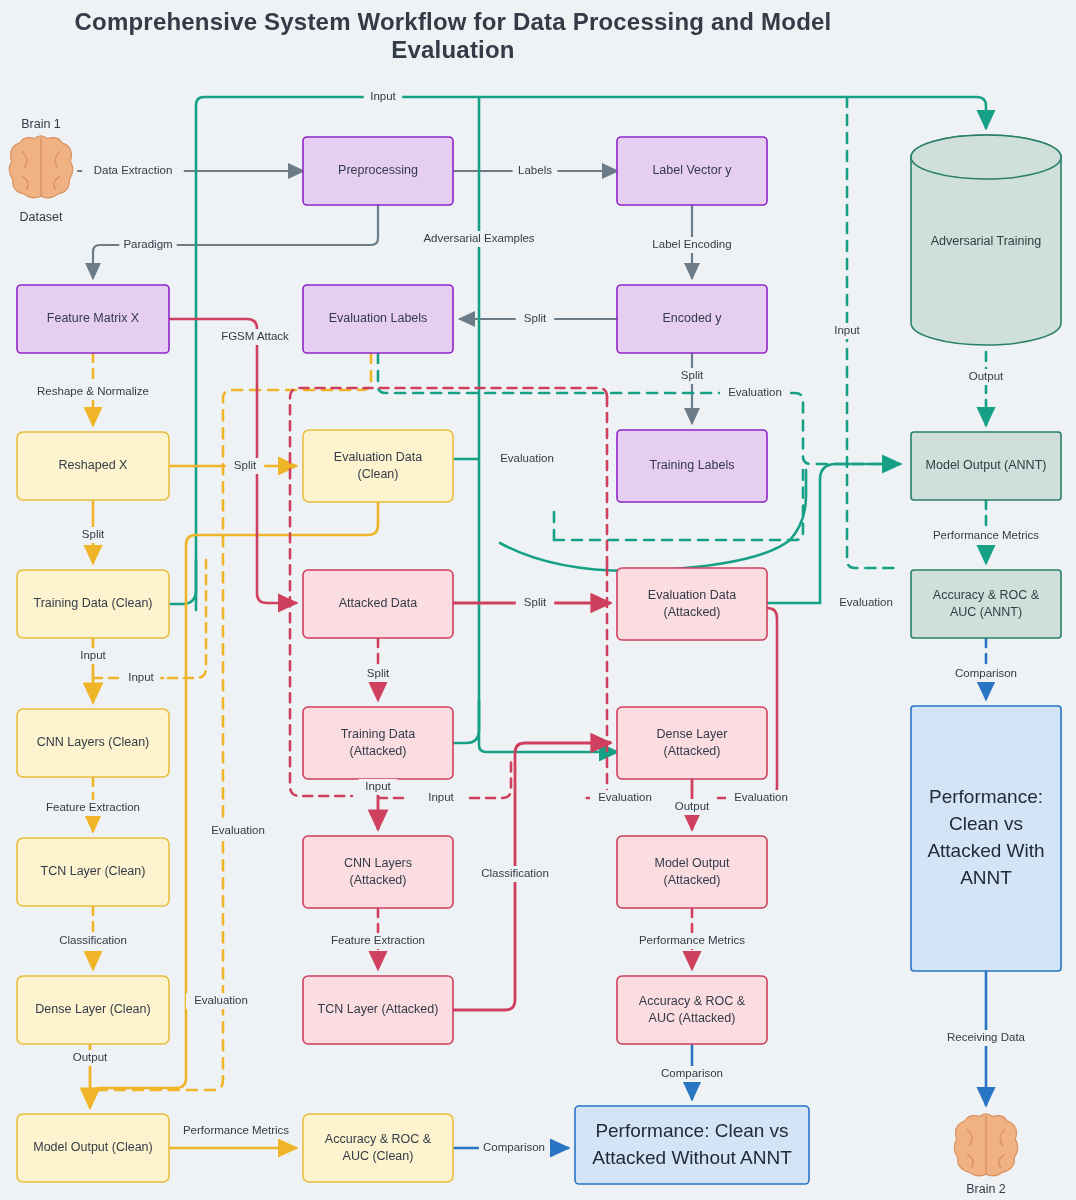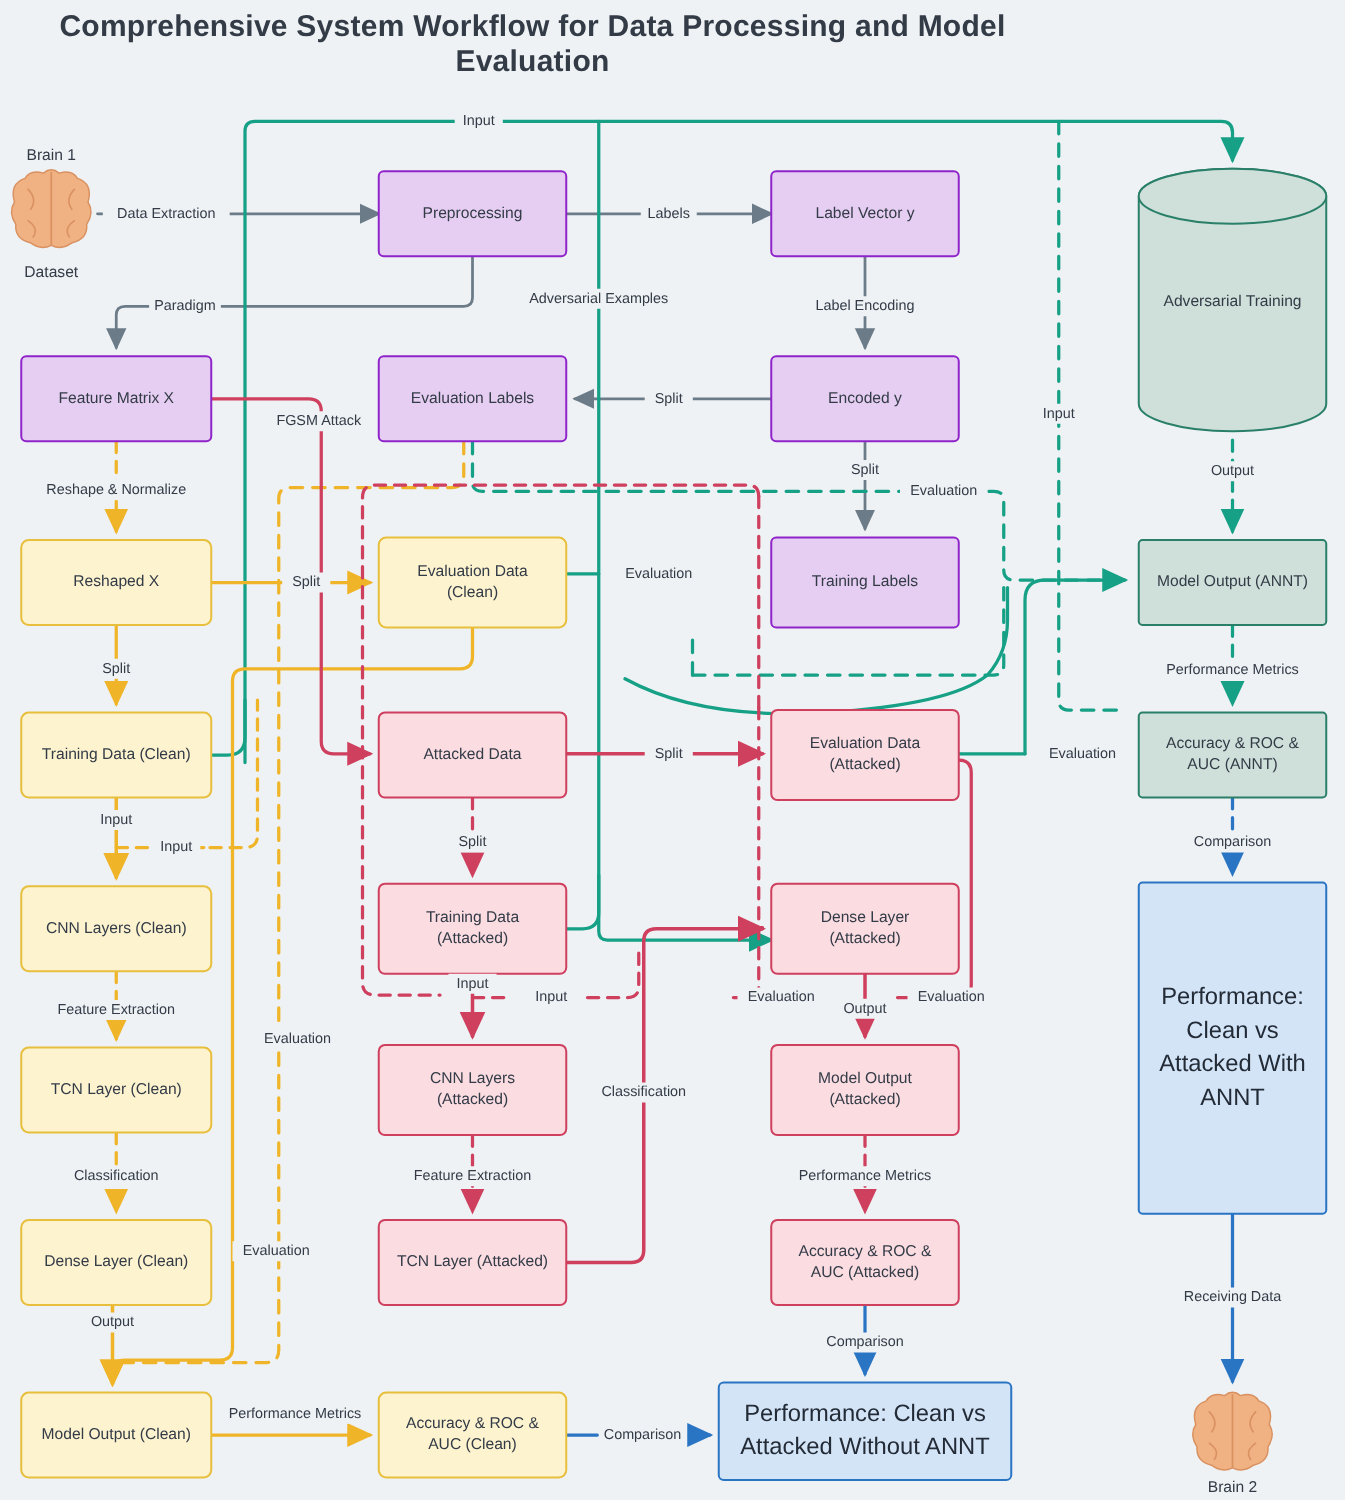--- a/index.html
+++ b/index.html
@@ -8,20 +8,21 @@
     background:#eef2f5;
     font-family:"Liberation Sans", sans-serif;
     overflow:hidden;
   }
   #stage{position:relative;width:1076px;height:1200px;}
   #title{
     position:absolute;left:0;top:8px;width:852px;
     text-align:center;
     font-size:24px;font-weight:bold;color:#333b47;
     letter-spacing:.2px;
+    padding-left:27px;
   }
   svg#flow{position:absolute;left:0;top:0;width:1076px;height:1200px;}
   .nodeLabel{
     font-family:"Liberation Sans", sans-serif;
     font-size:12.5px;fill:#333b47;text-anchor:middle;
     dominant-baseline:middle;
   }
   .edgeLabel{
     font-family:"Liberation Sans", sans-serif;
     font-size:11.5px;fill:#333b47;text-anchor:middle;

